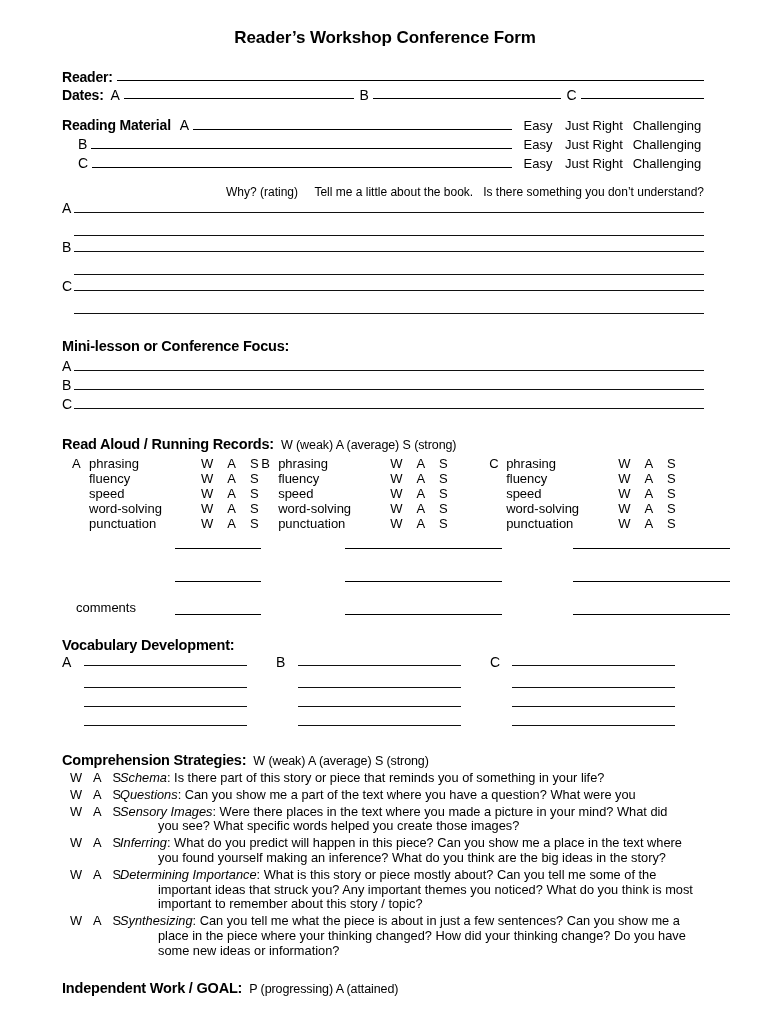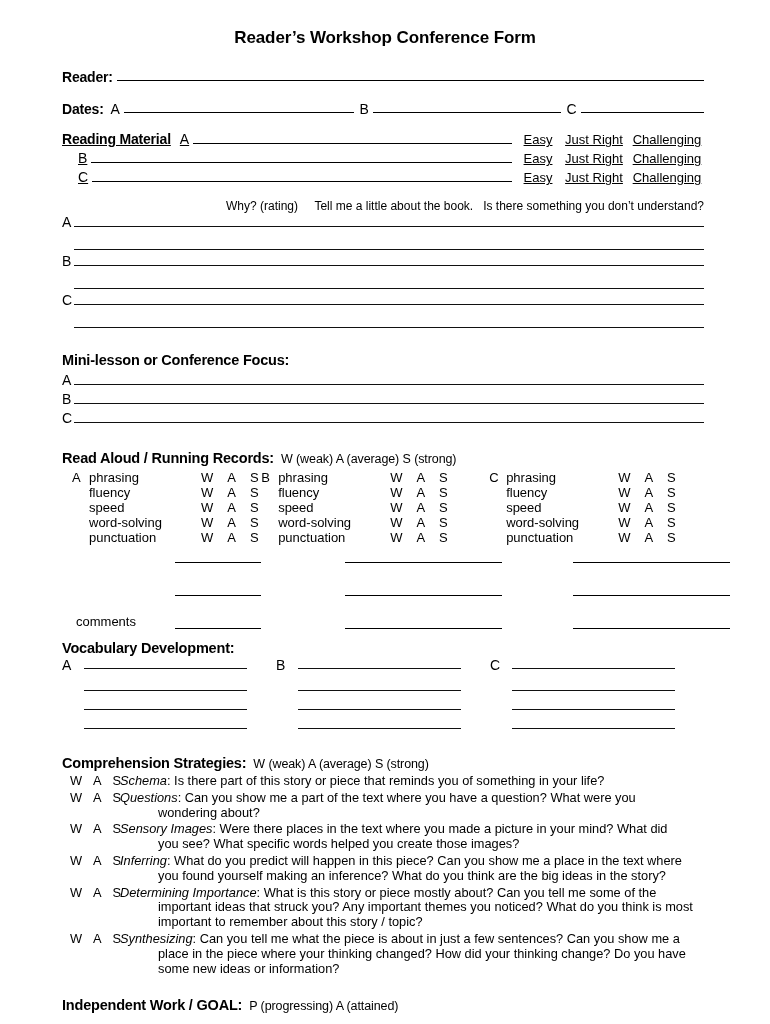--- a/index.html
+++ b/index.html
@@ -66,34 +66,33 @@
     font-size: 14px;
     white-space: pre;
     line-height: 1;
   }
 
   
   #reader-row { margin-top: 22px; }
   #reader-row .rule { margin-left: 4px; margin-bottom: 3px; }
 
   
-  #dates-row { margin-top: 18px; align-items: flex-end; }
+  #dates-row { margin-top: 4px; align-items: flex-end; }
   #dates-row .seg { display: flex; align-items: flex-end; }
   #dates-row .seg .rule { margin-left: 4px; margin-bottom: 3px; }
   #dates-row .seg.s1 { width: 250px; }
   #dates-row .seg.s2 { width: 207px; }
   #dates-row .seg.s3 { flex: 1; }
 
   
   #reading-material { margin-top: 16px; }
   .rm-row {
     display: flex;
     align-items: flex-end;
     margin-bottom: 4px;
-    text-decoration: underline;
   }
   .rm-lead { white-space: pre; font-size: 14px; line-height: 1.05; }
   .rm-rule {
     flex: 1;
     border-bottom: 1.2px solid #000;
     height: 1px;
     margin: 0 6px 3px 4px;
   }
   .rm-opts { display: flex; white-space: pre; font-size: 13px; }
   .rm-opts span { display: inline-block; text-align: center; }
@@ -156,21 +155,21 @@
   .ra-clines { flex: 1; }
   .ra-cline {
     border-bottom: 1.2px solid #000;
     height: 15px;
     margin-left: 0;
   }
   .ra-blank { height: 17px; }
   .ra-colrules { padding-left: 84px; }
 
   
-  #vocab-sec { margin-top: 11px; }
+  #vocab-sec { margin-top: 22px; }
   .vocab-cols { display: flex; margin-top: 2px; }
   .vocab-col { width: 228px; }
   .vocab-col.c1 { width: 228px; }
   .vocab-first {
     display: flex;
     align-items: flex-end;
   }
   .vocab-letter { font-size: 14px; width: 22px; line-height: 1; }
   .vocab-rule {
     width: 163px;
@@ -480,21 +479,21 @@
       <span class="hdr">Comprehension Strategies</span><span class="hdr">:</span><span class="scale-note" style="padding-left:7px;">W (weak)   A (average)   S (strong)</span>
     </div>
 
     <div class="comp-item">
       <span class="comp-was">W  A  S</span>
       <span class="comp-text"><span class="ital">Schema</span><span>:</span><span>  Is there part of this story or piece that reminds you of something in your life?</span></span>
     </div>
 
     <div class="comp-item">
       <span class="comp-was">W  A  S</span>
-      <span class="comp-text"><span class="ital">Questions</span><span>:</span><span> Can you show me a part of the text where you have a question?  What were you</span><span class="cont">wondering about?</span></span>
+      <span class="comp-text"><span class="ital">Questions</span><span>:</span><span> Can you show me a part of the text where you have a question?  What were you</span></span>
     </div>
 
     <div class="comp-item">
       <span class="comp-was">W  A  S</span>
       <span class="comp-text"><span class="ital">Sensory Images</span><span>:</span><span>  Were there places in the text where you made a picture in your mind?  What did</span><span class="cont">you see?    What specific words helped you create those images?</span></span>
     </div>
 
     <div class="comp-item">
       <span class="comp-was">W  A  S</span>
       <span class="comp-text"><span class="ital">Inferring</span><span>:</span><span>  What do you predict will happen in this piece?  Can you show me a place in the text where</span><span class="cont">you found  yourself making an inference?  What do you think are the big ideas in the story?</span></span>

